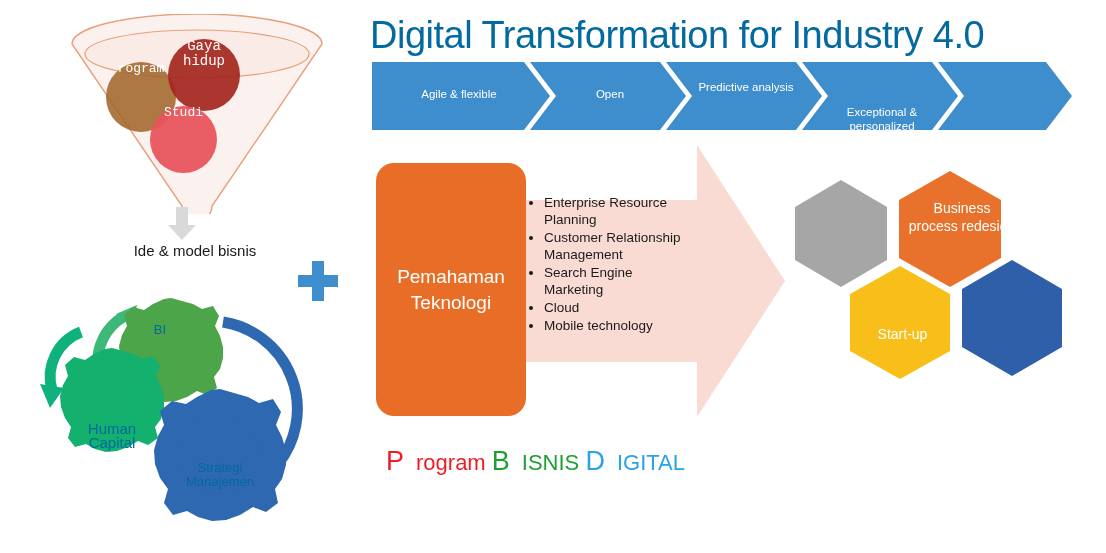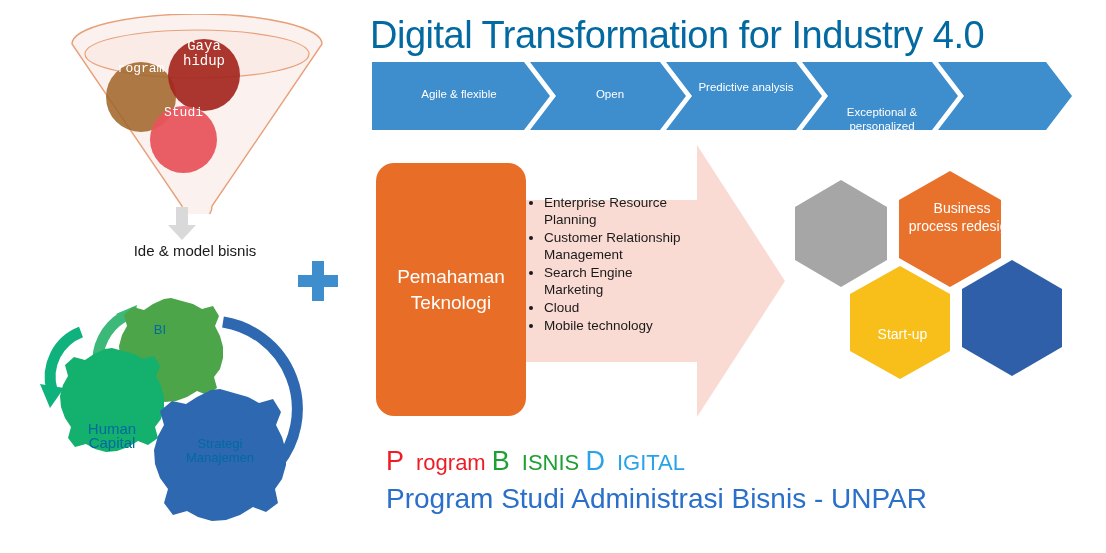--- a/index.html
+++ b/index.html
@@ -139,21 +139,21 @@
     width: 60px;
     font-size: 13px;
   }
   #gear-label-hc {
     left: 78px; top: 402px;
     width: 68px;
     font-size: 15px;
     margin-top: 20px;
   }
   #gear-label-sm {
-    left: 165px; top: 437px;
+    left: 165px; top: 461px;
     width: 110px;
     font-size: 13px;
   }
 
   
   #tech-box {
     position: absolute;
     left: 376px;
     top: 163px;
     width: 150px;
@@ -373,16 +373,15 @@
       <polygon fill="#F8BE1A" points="68,131 118,103 168,131 168,188 118,216 68,188"></polygon>
 
       <polygon fill="#2E5FA8" points="180,126 230,97 280,126 280,184 230,213 180,184"></polygon>
     </svg>
   </div>
   <div class="hex-label" id="hex-label-bpr">Business process redesign</div>
   <div class="hex-label" id="hex-label-startup">Start-up</div>
 
   <div id="footer">
     <div id="footer-line1"><span class="cap" style="color: rgb(238, 28, 37);">P</span><span class="sm" style="color: rgb(238, 28, 37);">rogram </span><span class="cap" style="color: rgb(31, 160, 52);">B</span><span class="sm" style="color: rgb(31, 160, 52);">ISNIS </span><span class="cap" style="color: rgb(41, 163, 232);">D</span><span class="sm" style="color: rgb(41, 163, 232);">IGITAL</span></div>
-    <div id="footer-line2">Program Studi Administrasi Bisnis - UNPAR</div>
   </div>
 
 </div>
 
 </body></html>

